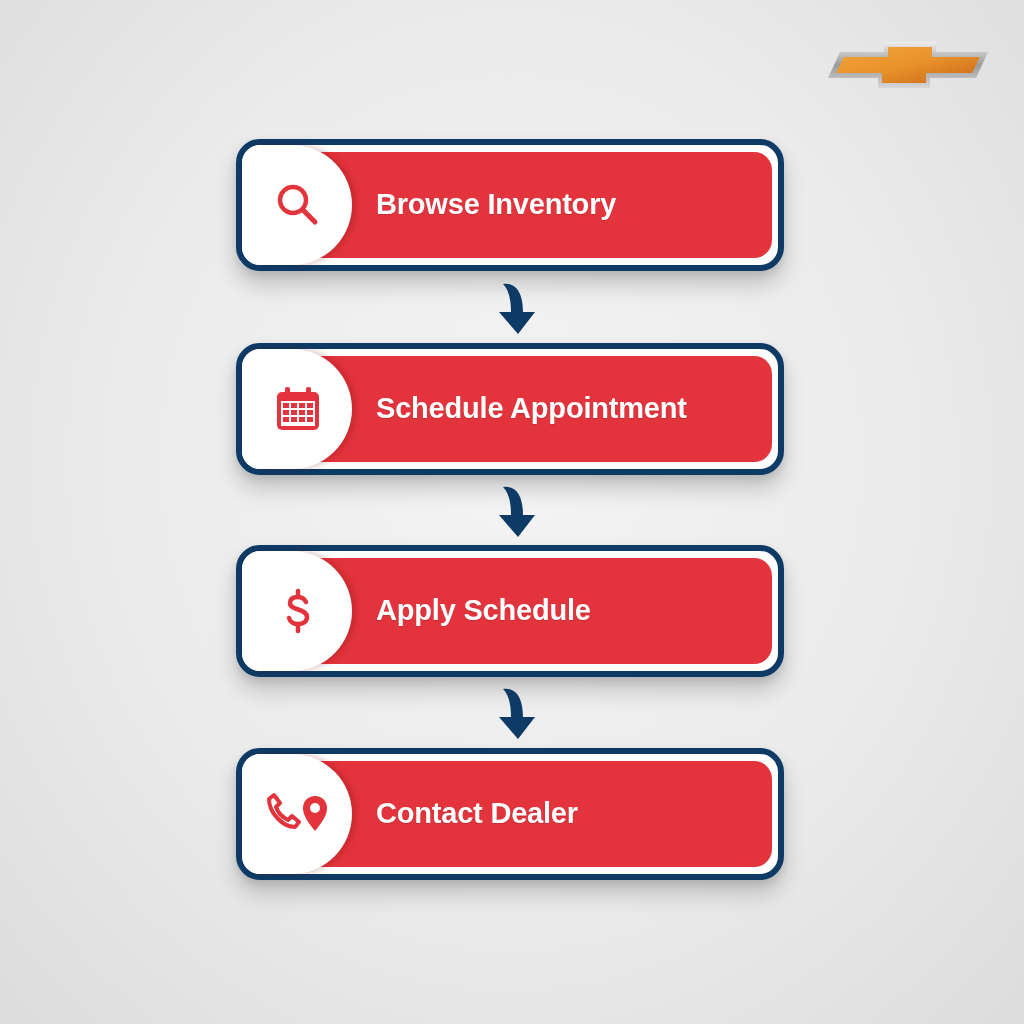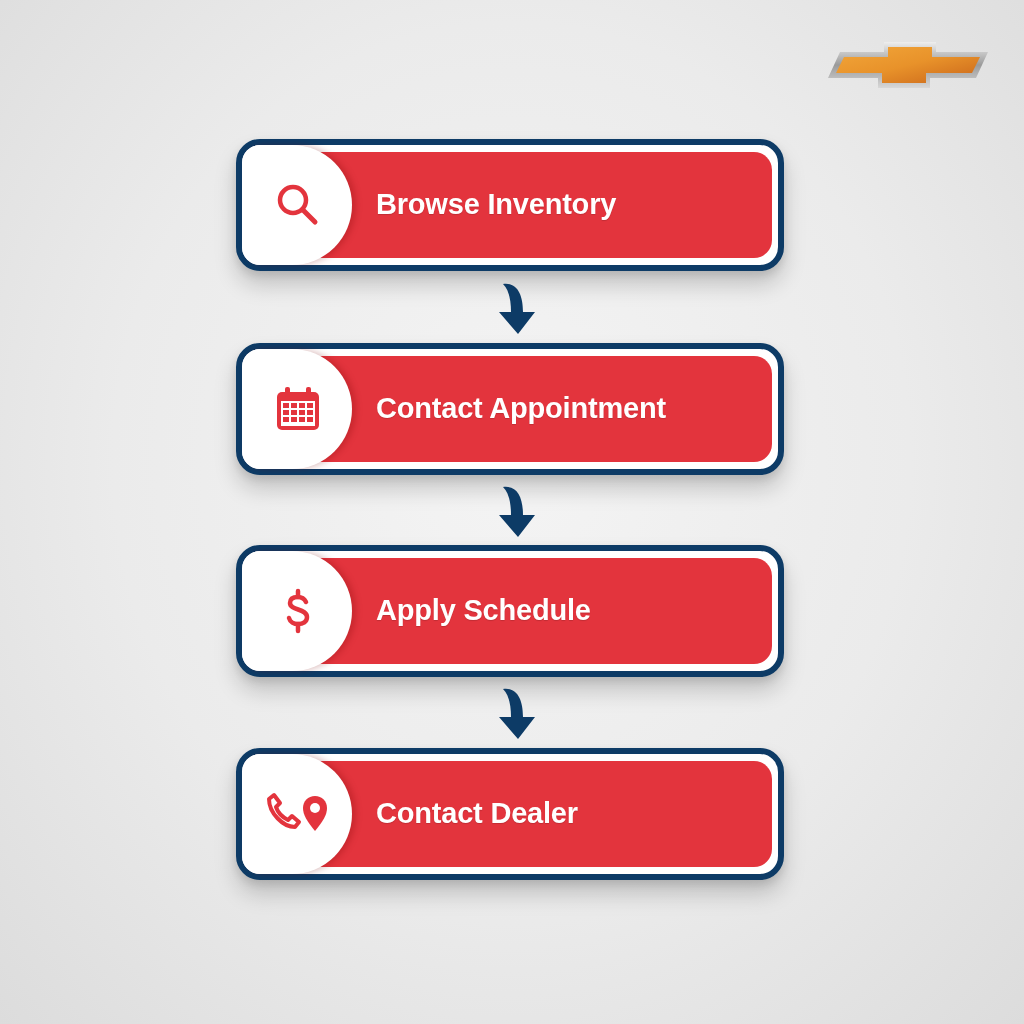--- a/index.html
+++ b/index.html
@@ -89,21 +89,21 @@
             <rect x="26" y="26" width="6" height="5"></rect>
             <rect x="34" y="26" width="6" height="5"></rect>
           <rect x="10" y="33" width="6" height="5"></rect>
             <rect x="18" y="33" width="6" height="5"></rect>
             <rect x="26" y="33" width="6" height="5"></rect>
             <rect x="34" y="33" width="6" height="5"></rect>
         </g>
       </svg>
     </div>
   </div>
-  <span class="label">Contact Appointment</span>
+  <span class="label">Schedule Appointment</span>
 </div>
 
 <svg class="arrow" style="top:483px;" viewBox="0 0 54 58">
   <path d="M12,4 C26,2 32,14 32,32 L44,32 L27,54 L8,32 L20,32 C20,20 18,10 12,4 Z" fill="#0d3b66"></path>
 </svg>
 
 <div class="card" style="top:545px;">
   <div class="panel"></div>
   <div class="bubble">
     <div class="icon">

